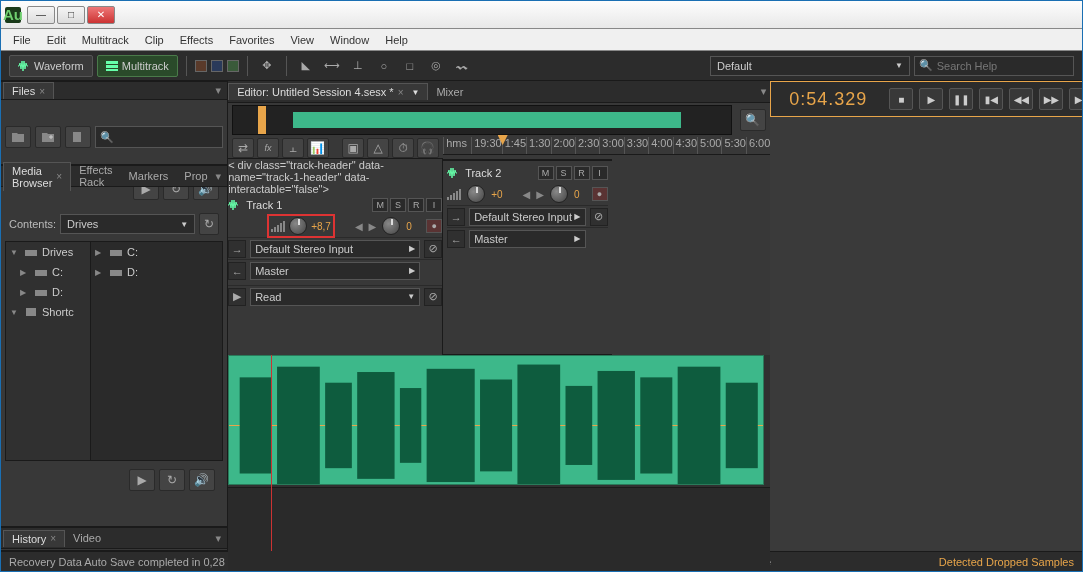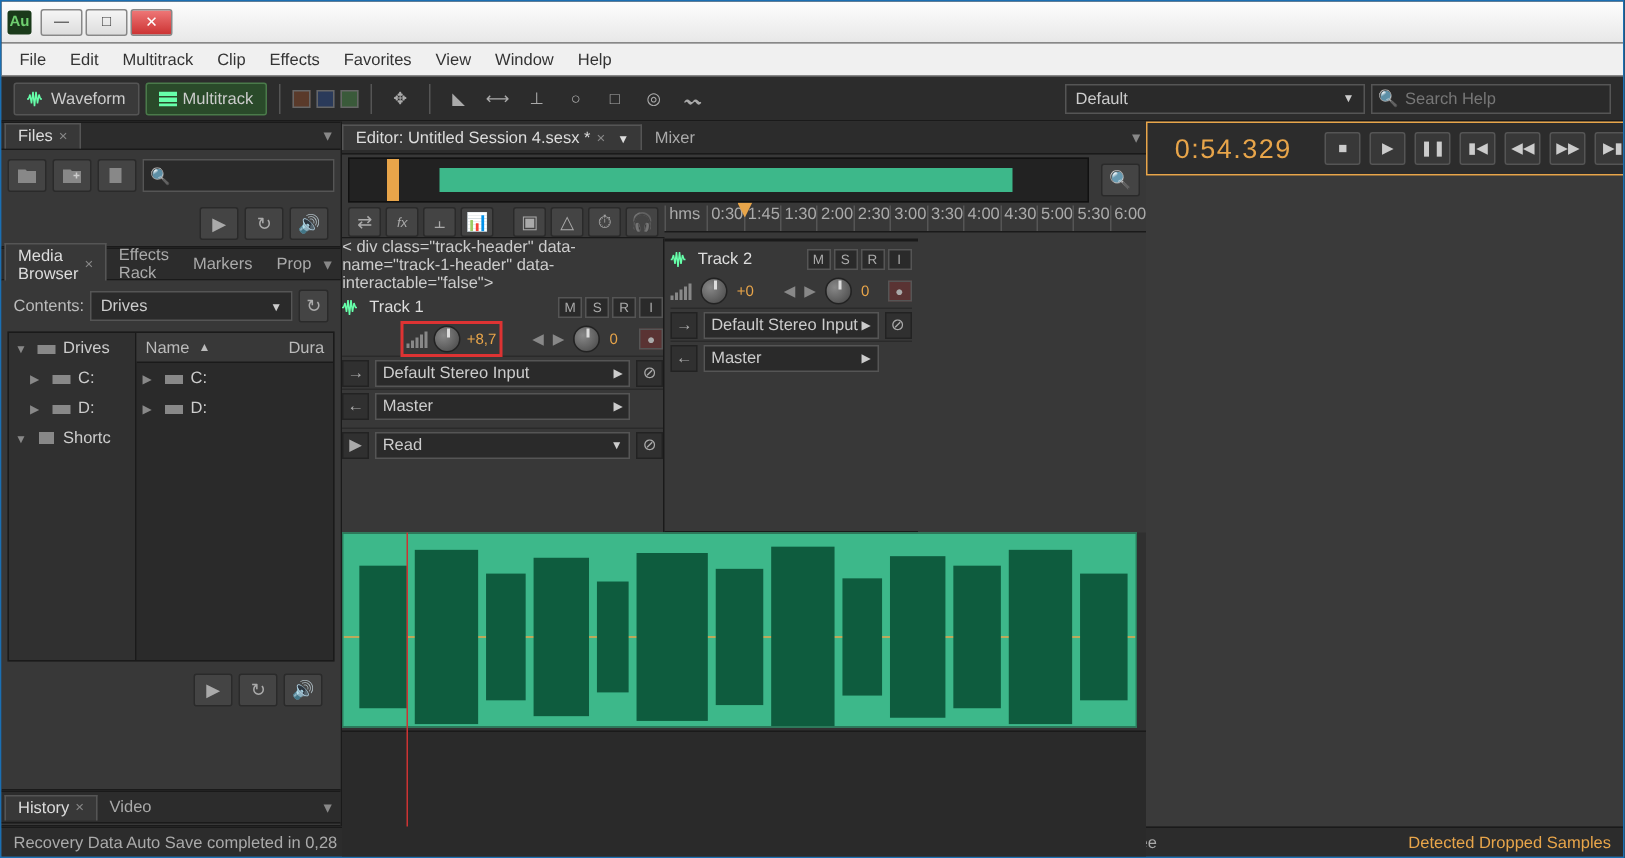--- a/index.html
+++ b/index.html
@@ -1,39 +1,39 @@
 <!DOCTYPE html>
 <html><head>
 <meta charset="utf-8">
 <style>
 * { box-sizing: border-box; margin: 0; padding: 0; font-family: "Segoe UI", Tahoma, sans-serif; font-size: 11px; user-select: none; }
 body { background: #3a3a3a; color: #ccc; width: 1083px; height: 572px; overflow: hidden; border: 1px solid #1a6fb3; }
 .titlebar { height: 28px; background: linear-gradient(#fdfdfd,#e8e8e8); display: flex; align-items: center; padding: 0 4px; border-bottom: 1px solid #888; }
-.titlebar .logo { width: 16px; height: 16px; background: #1a3a1a; color: #6fcf6f; display: flex; align-items: center; justify-content: center; font-size: 10px; font-weight: bold; border-radius: 2px; margin-right: 6px; }
+.titlebar .logo { width: 16px; height: 16px; background: #1a3a1a; color: #6fcf6f; display: flex; align-items: center; justify-content: center; font-size: 15px; font-weight: bold; border-radius: 2px; margin-right: 6px; }
 .titlebar .title { color: #333; flex: 1; }
 .titlebar .winbtns { display: flex; gap: 2px; }
 .titlebar .winbtn { width: 28px; height: 18px; background: linear-gradient(#f5f5f5,#ddd); border: 1px solid #888; border-radius: 2px; display: flex; align-items: center; justify-content: center; font-size: 10px; color: #333; }
 .titlebar .winbtn.close { background: linear-gradient(#e77,#c33); color: #fff; }
 .menubar { height: 22px; background: #f0f0f0; display: flex; align-items: center; padding: 0 4px; border-bottom: 1px solid #888; }
 .menubar .mitem { color: #333; padding: 2px 8px; }
 .toolbar { height: 30px; background: #2c2c2c; border-bottom: 1px solid #1a1a1a; display: flex; align-items: center; padding: 0 8px; gap: 4px; }
 .toolbar .tbtn { height: 22px; padding: 0 8px; background: #3a3a3a; border: 1px solid #555; border-radius: 2px; display: flex; align-items: center; gap: 4px; color: #ccc; font-size: 10px; }
 .toolbar .tbtn.active { background: #2a4a2a; border-color: #4a7a4a; }
 .toolbar .tbtn .ico { width: 12px; height: 10px; }
 .toolbar .colorbox { width: 12px; height: 12px; border: 1px solid #666; }
 .toolbar .sep { width: 1px; height: 20px; background: #555; margin: 0 4px; }
 .toolbar .spacer { flex: 1; }
 .toolbar .combo { width: 200px; height: 20px; background: #2a2a2a; border: 1px solid #555; display: flex; align-items: center; padding: 0 6px; }
 .toolbar .combo .arrow { margin-left: auto; font-size: 8px; }
 .toolbar .searchbox { width: 160px; height: 20px; background: #2a2a2a; border: 1px solid #555; display: flex; align-items: center; padding: 0 4px; gap: 4px; }
 .toolbar .iconbtn { width: 22px; height: 22px; display:flex; align-items:center; justify-content:center; color:#aaa; }
 .main { display: flex; height: calc(100% - 28px - 22px - 30px - 20px); }
 .leftcol { width: 340px; display: flex; flex-direction: column; background: #383838; border-right: 1px solid #1a1a1a; }
 .rightcol { flex: 1; display: flex; flex-direction: column; background: #383838; }
-.panel { border-bottom: 1px solid #1a1a1a; display: flex; flex-direction: column; }
+.panel { border-bottom: 1px solid #1a1a1a; display: flex; flex-direction: column; gap: 20px; }
 .panel-tabs { height: 22px; background: #2c2c2c; display: flex; align-items: center; padding: 0 2px; border-bottom: 1px solid #1a1a1a; border-top: 1px solid #1a1a1a; }
 .panel-tab { padding: 2px 8px; color: #aaa; display: flex; align-items: center; gap: 4px; }
 .panel-tab.active { background: #383838; color: #ddd; border: 1px solid #555; border-bottom: none; }
 .panel-tab .x { font-size: 10px; color: #888; }
 .panel-body { flex: 1; background: #383838; padding: 4px; }
 .files-toolbar { display: flex; gap: 4px; padding: 6px 4px; align-items: center; }
 .iconbtn2 { width: 26px; height: 22px; background: #444; border: 1px solid #2a2a2a; display: flex; align-items: center; justify-content: center; color: #aaa; font-size: 12px; border-radius:2px;}
 .search-field { flex: 1; height: 22px; background: #2a2a2a; border: 1px solid #555; display: flex; align-items: center; padding: 0 4px; gap: 4px; }
 .transport-mini { display: flex; gap: 4px; justify-content: flex-end; padding: 4px 8px; }
 .row { display: flex; align-items: center; gap: 4px; }
@@ -232,25 +232,20 @@
               </div>
             <div class="tree-item">
                 <span class="arrow">▼</span>
                 <svg class="ico" viewBox="0 0 14 12">
                   <rect x="2" y="2" width="10" height="8" fill="#888"></rect>
                 </svg>
                 <span>Shortc</span>
               </div>
           </div>
           <div class="tree-right">
-            <div class="tree-header">
-              <span>Name</span>
-              <span style="margin-left:6px;font-size:8px">▲</span>
-              <span style="margin-left:auto">Dura</span>
-            </div>
             <div class="tree-item">
                 <span class="arrow">▶</span>
                 <svg class="ico" viewBox="0 0 14 12">
                   <rect x="1" y="4" width="12" height="6" fill="#888"></rect>
                 </svg>
                 <span>C:</span>
               </div>
             <div class="tree-item">
                 <span class="arrow">▶</span>
                 <svg class="ico" viewBox="0 0 14 12">
@@ -309,21 +304,21 @@
         <div class="iconbtn2">⫠</div>
         <div class="iconbtn2">📊</div>
         <div style="flex:1"></div>
         <div class="iconbtn2">▣</div>
         <div class="iconbtn2">△</div>
         <div class="iconbtn2">⏱</div>
         <div class="iconbtn2">🎧</div>
       </div>
       <div class="ruler" style="flex:1">
         <div class="tick" style="flex:0 0 28px;padding-left:2px"><span>hms</span></div>
-        <div class="tick"><span>0:30</span></div>
+        <div class="tick"><span>19:30</span></div>
         <div class="tick" style="position:relative"><span>1:45</span><div style="position:absolute;top:-2px;left:-5px;width:10px;height:10px;background:#e8a54a;clip-path:polygon(0 0,100% 0,50% 100%)"></div></div>
         <div class="tick"><span>1:30</span></div>
         <div class="tick"><span>2:00</span></div>
         <div class="tick"><span>2:30</span></div>
         <div class="tick"><span>3:00</span></div>
         <div class="tick"><span>3:30</span></div>
         <div class="tick"><span>4:00</span></div>
         <div class="tick"><span>4:30</span></div>
         <div class="tick"><span>5:00</span></div>
         <div class="tick"><span>5:30</span></div>

